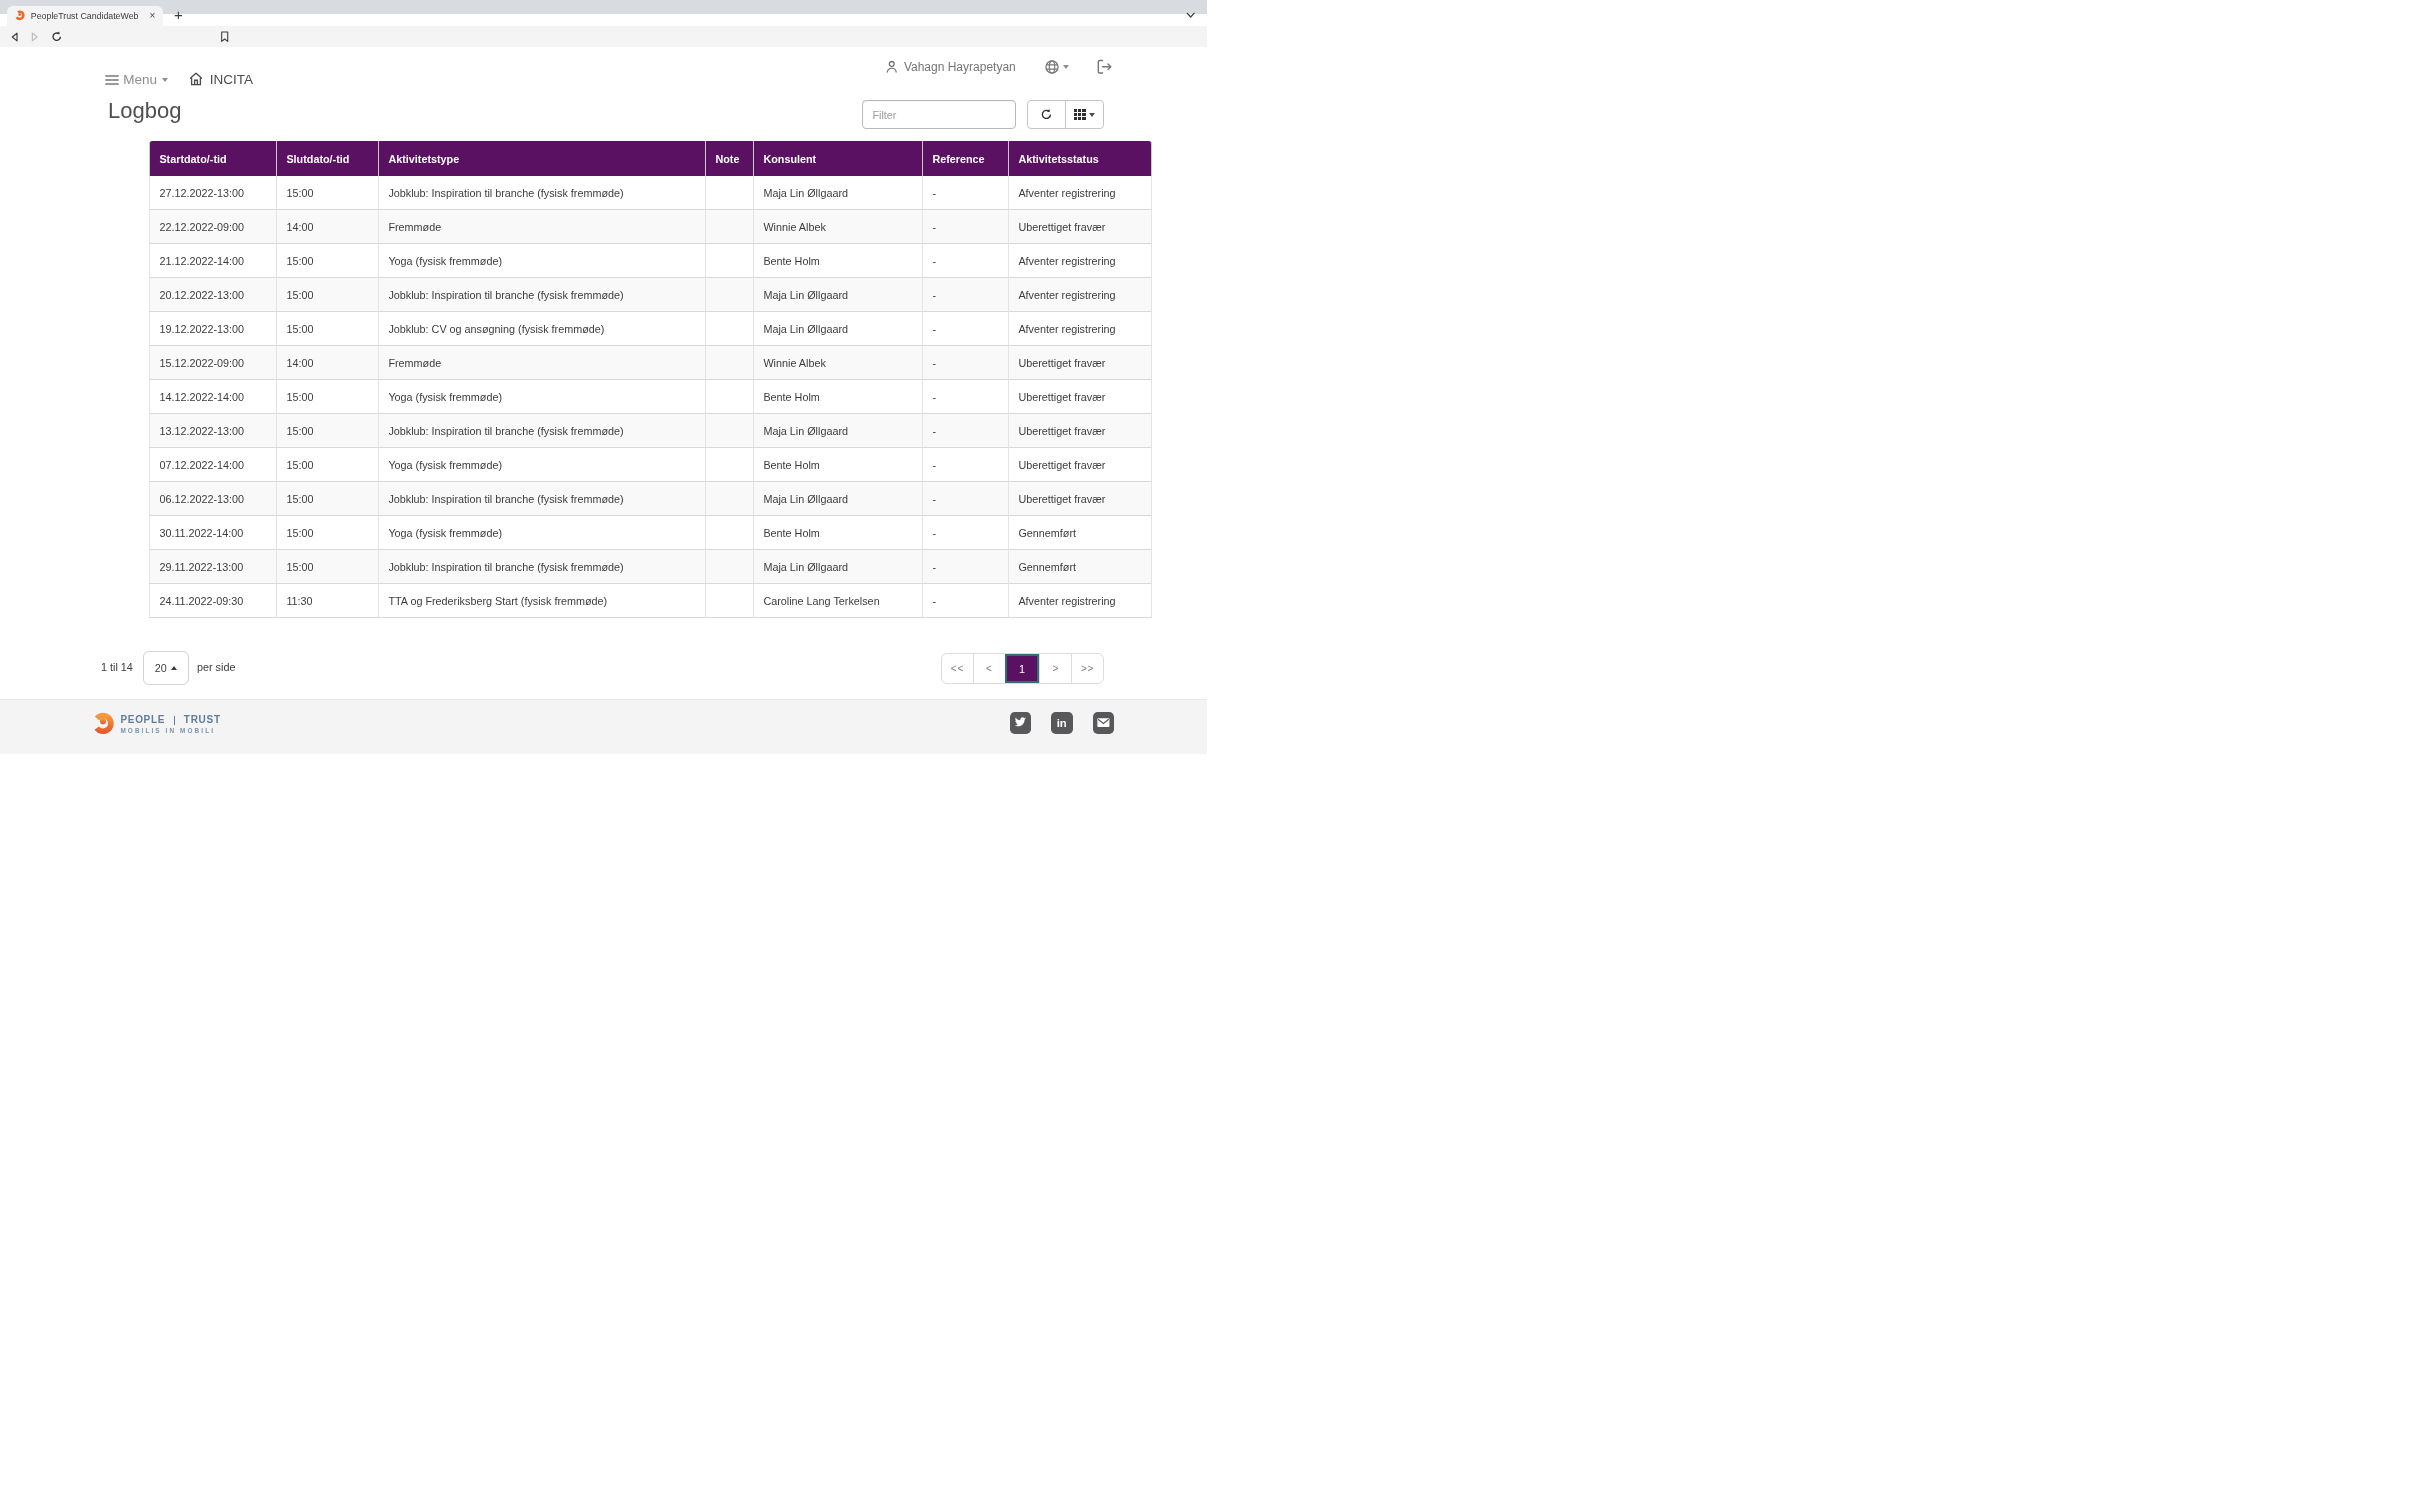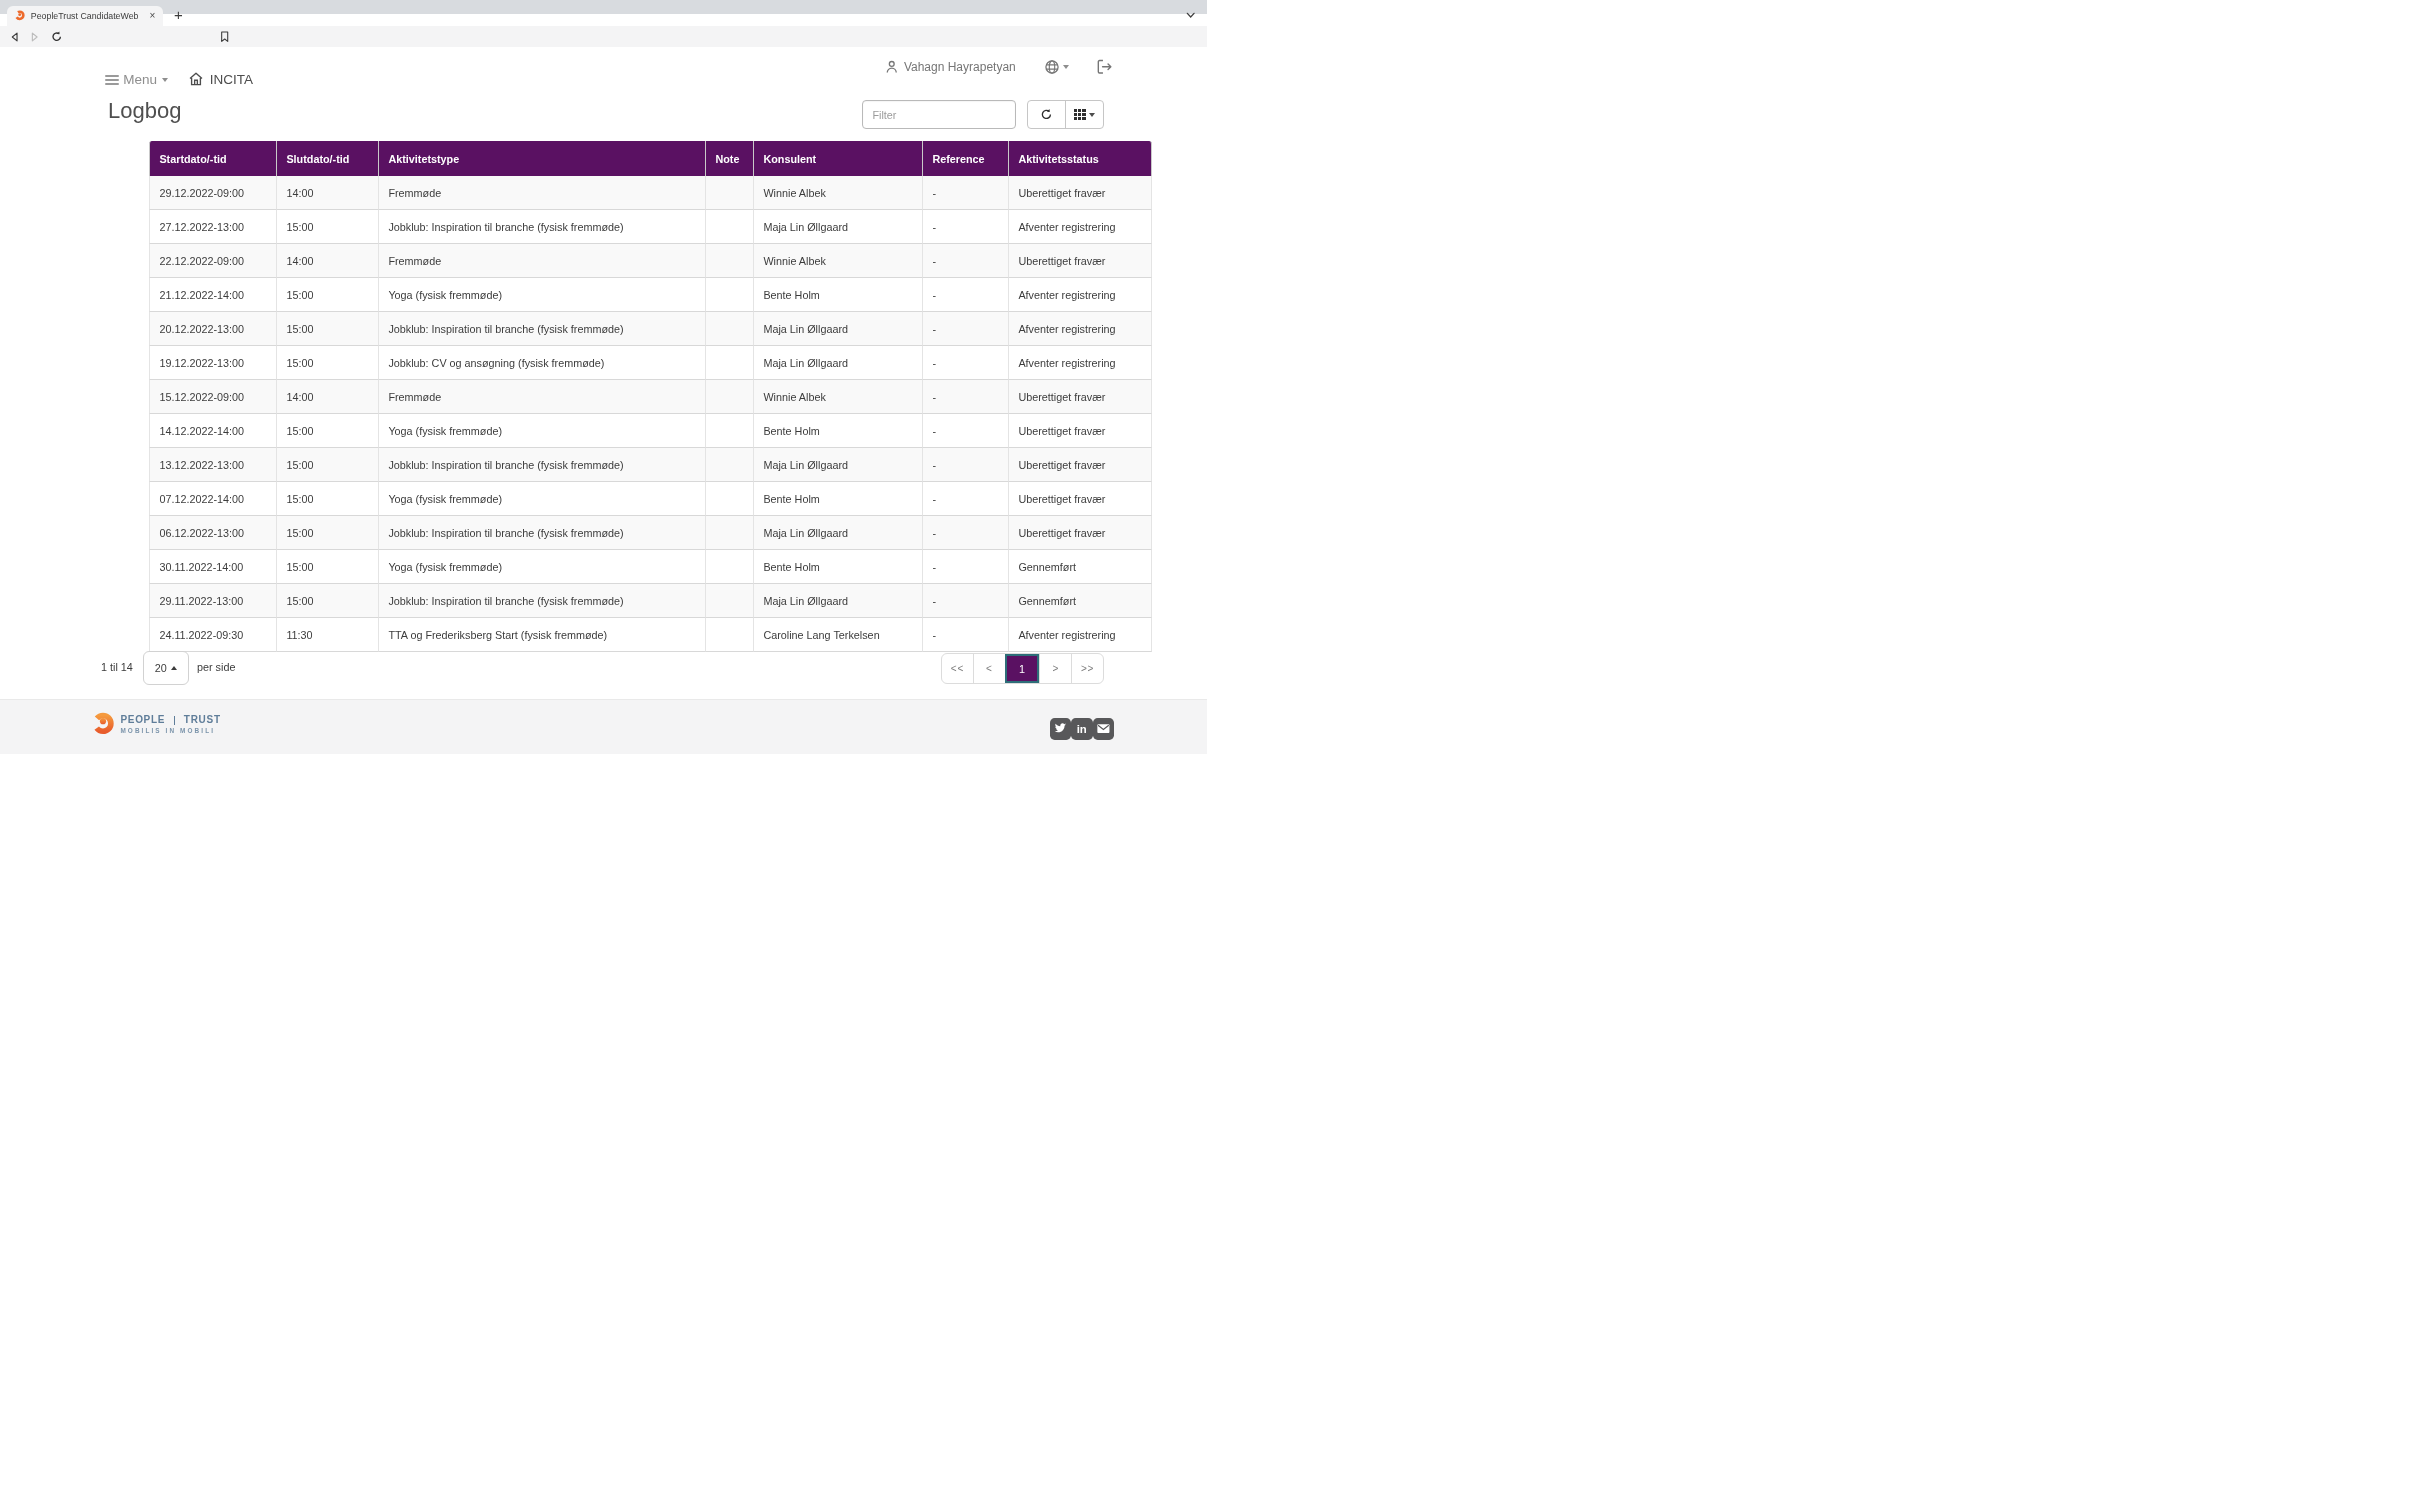--- a/index.html
+++ b/index.html
@@ -81,21 +81,21 @@
   .pager .pg.active{background:var(--purple,#5a1162);color:#fff;font-size:10.8px;letter-spacing:0;
      border:2px solid var(--teal,#2e6e79);box-sizing:border-box;}
 
   
   .footer{position:absolute;left:0;right:0;top:699px;height:55px;background:#f4f4f5;border-top:0.7px solid #e9e9e9;}
   .flogo{position:absolute;left:91px;top:11.4px;display:flex;align-items:center;gap:5.4px;}
   .flogo-text{line-height:1;}
   .flogo-main{font-size:10px;font-weight:bold;color:var(--footblue,#5f7d99);letter-spacing:0.7px;display:flex;align-items:center;gap:9px;}
   .flogo-main .bar{width:0.7px;height:9.4px;background:#5f7d99;}
   .flogo-sub{font-size:6.4px;color:#7b94ab;letter-spacing:2.1px;margin-top:2.7px;font-weight:bold;}
-  .social{position:absolute;right:93px;top:18px;display:flex;gap:0;}
+  .social{position:absolute;right:93px;top:12px;display:flex;gap:20px;}
   .social .sq{width:21.5px;height:21.5px;border-radius:4.7px;background:#58585a;display:flex;align-items:center;justify-content:center;}
   .social .in{color:#fff;font-weight:bold;font-size:11.4px;font-family:"Liberation Sans",sans-serif;}
 </style>
 </head>
 <body>
 
 <div id="app">
 
   <div class="tabstrip">
     <div class="tab">
@@ -276,29 +276,20 @@
           <th>Startdato/-tid</th>
           <th>Slutdato/-tid</th>
           <th>Aktivitetstype</th>
           <th>Note</th>
           <th>Konsulent</th>
           <th>Reference</th>
           <th>Aktivitetsstatus</th>
         </tr>
       </thead>
     <tbody id="tbody">
-        <tr class="odd">
-          <td>29.12.2022-09:00</td>
-          <td>14:00</td>
-          <td>Fremmøde</td>
-          <td></td>
-          <td>Winnie Albek</td>
-          <td>-</td>
-          <td>Uberettiget fravær</td>
-        </tr>
         <tr class="even">
           <td>27.12.2022-13:00</td>
           <td>15:00</td>
           <td>Jobklub: Inspiration til branche (fysisk fremmøde)</td>
           <td></td>
           <td>Maja Lin Øllgaard</td>
           <td>-</td>
           <td>Afventer registrering</td>
         </tr>
         <tr class="odd">

